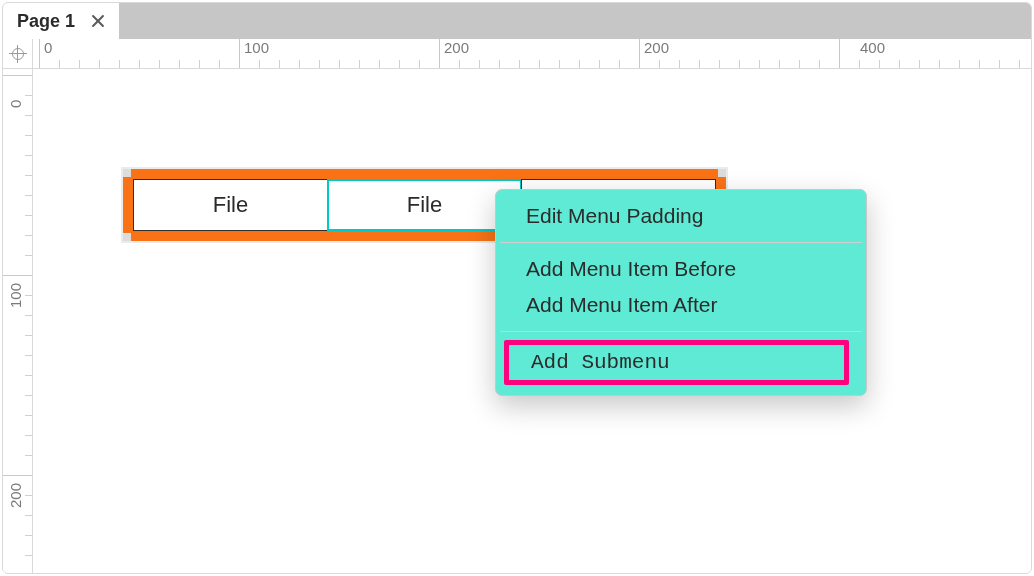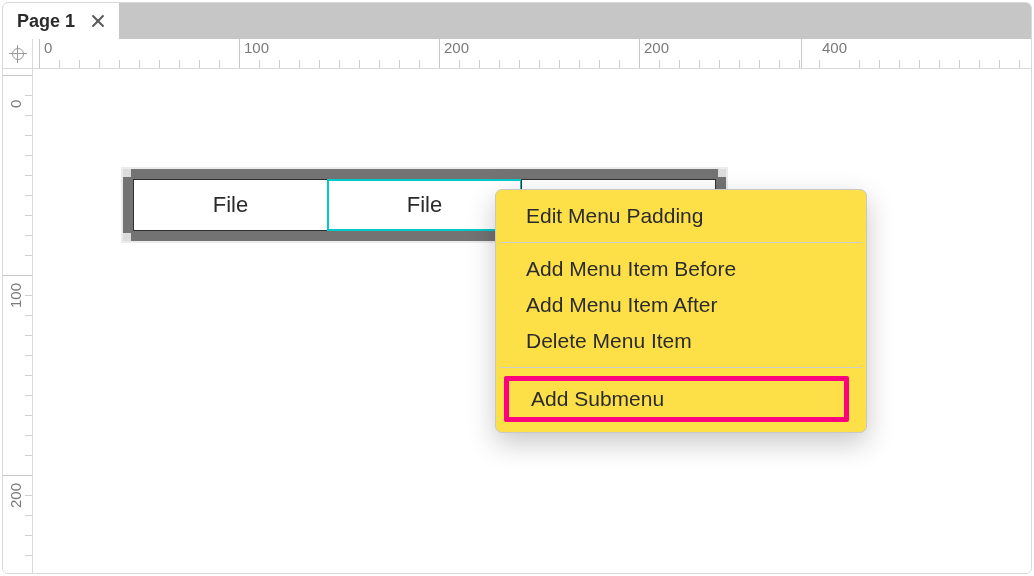--- a/index.html
+++ b/index.html
@@ -73,21 +73,21 @@
   
   .canvas {
     position: absolute; left: 30px; top: 66px; right: 0; bottom: 0;
     background: #fff;
   }
 
   
   .widget-wrap {
     position: absolute; left: 90px; top: 100px;
     box-shadow: 0 0 0 2px rgba(0,0,0,0.08);
-    background: #737373; padding: 10px;
+    background: #f97316; padding: 10px;
   }
   .corner-square {
     position: absolute; width: 8px; height: 8px; background: #dcdcdc;
   }
   .cs-tl { left: 0; top: 0; }
   .cs-tr { right: 0; top: 0; }
   .cs-bl { left: 0; bottom: 0; }
   .cs-br { right: 0; bottom: 0; }
 
   .menubar {
@@ -104,33 +104,33 @@
     border: 2px solid #00c9c9;
   }
   .menubar .cell.behind {
     
     width: 195px;
   }
 
   
   .ctx {
     position: absolute; left: 462px; top: 120px; width: 372px;
-    background: #fde047; border: 1px solid #c8c8c8; border-radius: 7px;
+    background: #5eead4; border: 1px solid #c8c8c8; border-radius: 7px;
     box-shadow: 0 10px 28px rgba(0,0,0,0.22);
     padding: 8px 0;
   }
   .ctx .item {
     padding: 6px 30px; font-size: 21px; color: #2b2b2b; cursor: pointer;
   }
   .ctx .sep {
     margin: 8px 4px; height: 1px; background: #cfcfcf;
   }
   .ctx .highlight-box {
     margin: 6px 17px 2px 8px; border: 5px solid #ff007f; border-radius: 2px;
-    padding: 6px 22px; font-size: 21px; color: #2b2b2b; cursor: pointer;
+    padding: 6px 22px; font-size: 21px; color: #2b2b2b; cursor: pointer; font-family: Liberation Mono, monospace;
   }
 </style>
 </head>
 <body>
 
 <div class="frame">
 
   <div class="tabbar">
     <div class="tab">
       <span>Page 1</span>
@@ -144,21 +144,21 @@
         <div class="v"></div>
         <div class="circ"></div>
     </div>
   </div>
 
   <div class="ruler-h" id="ruler-h">
       <div class="major" style="left: 6px;">0</div>
       <div class="major" style="left: 206px;">100</div>
       <div class="major" style="left: 406px;">200</div>
       <div class="major" style="left: 606px;">200</div>
-      <div class="major" style="left: 768px; padding-left: 20px;">400</div>
+      <div class="major" style="left: 806px; padding-left: 20px;">400</div>
       <div class="minor" style="left: 26px;"></div>
       <div class="minor" style="left: 46px;"></div>
       <div class="minor" style="left: 66px;"></div>
       <div class="minor" style="left: 86px;"></div>
       <div class="minor" style="left: 106px;"></div>
       <div class="minor" style="left: 126px;"></div>
       <div class="minor" style="left: 146px;"></div>
       <div class="minor" style="left: 166px;"></div>
       <div class="minor" style="left: 186px;"></div>
       <div class="minor" style="left: 226px;"></div>
@@ -246,20 +246,19 @@
           <div class="cell behind"></div>
         </div>
     </div>
 
     <div class="ctx">
       <div id="ctx-groups">
           <div class="item">Edit Menu Padding</div>
           <div class="sep"></div>
           <div class="item">Add Menu Item Before</div>
           <div class="item">Add Menu Item After</div>
-          <div class="item">Delete Menu Item</div>
           <div class="sep"></div>
         </div>
       <div class="highlight-box">Add Submenu</div>
     </div>
 
   </div>
 </div>
 
 </body></html>

